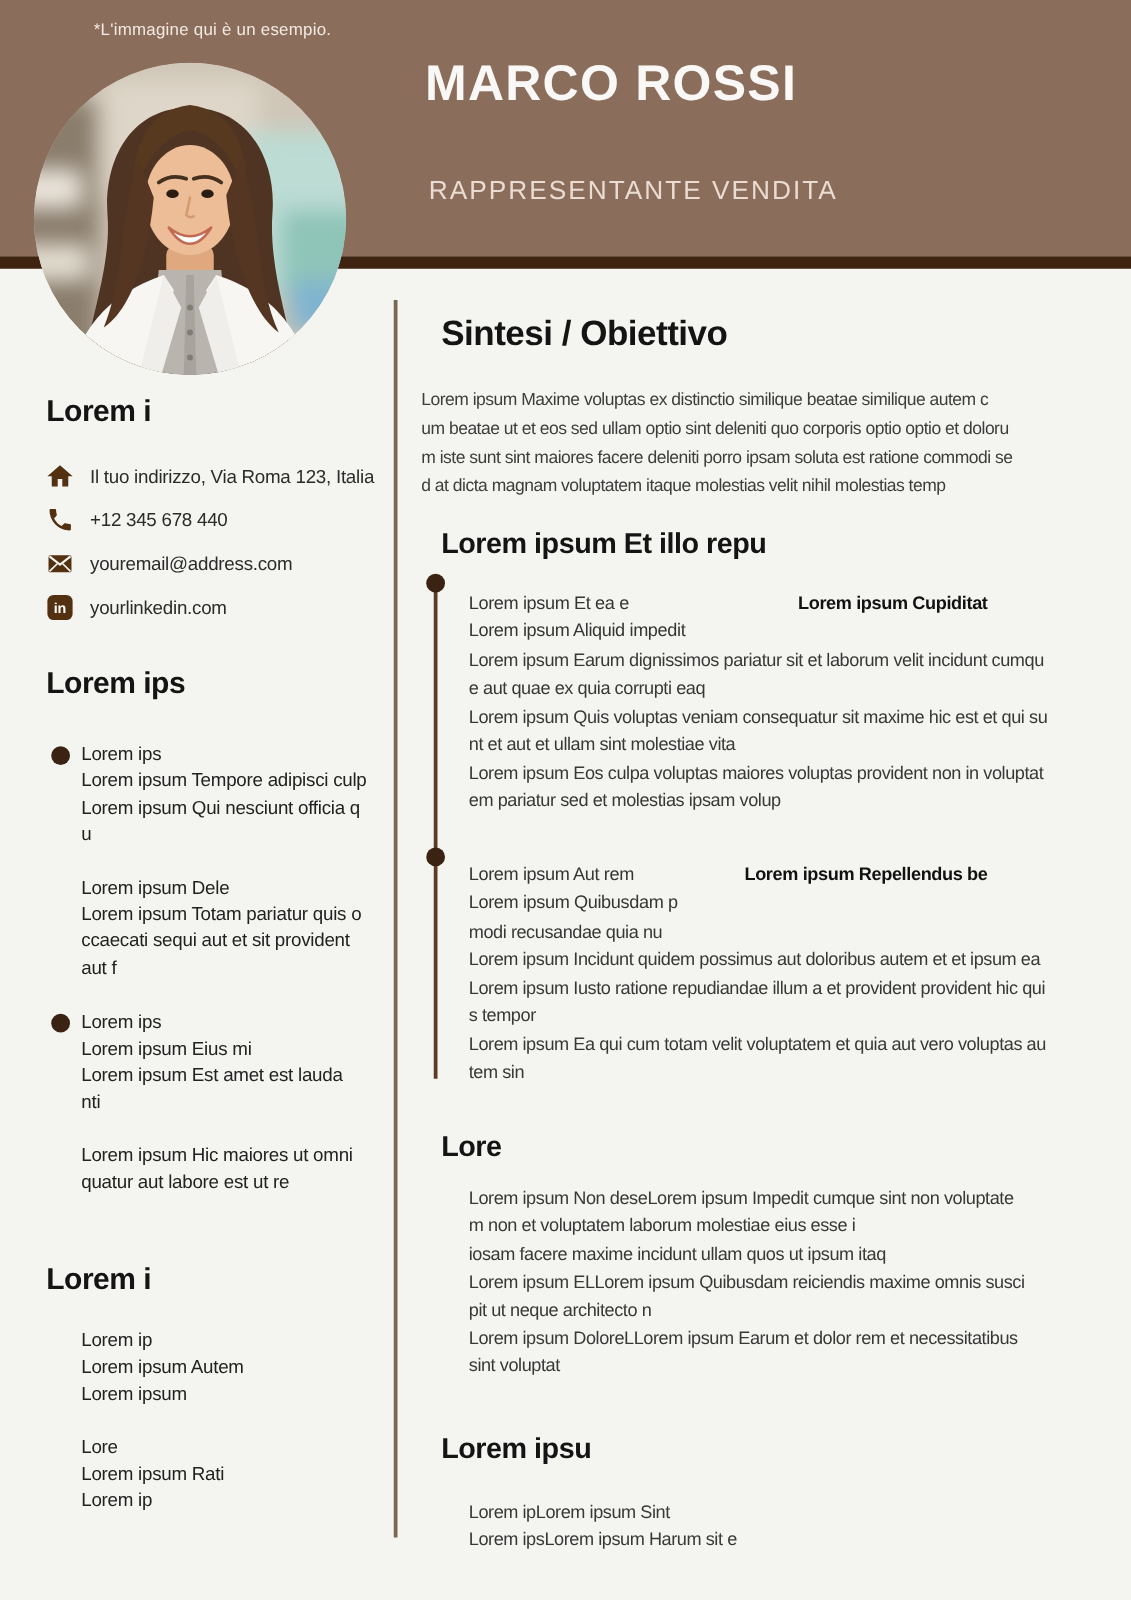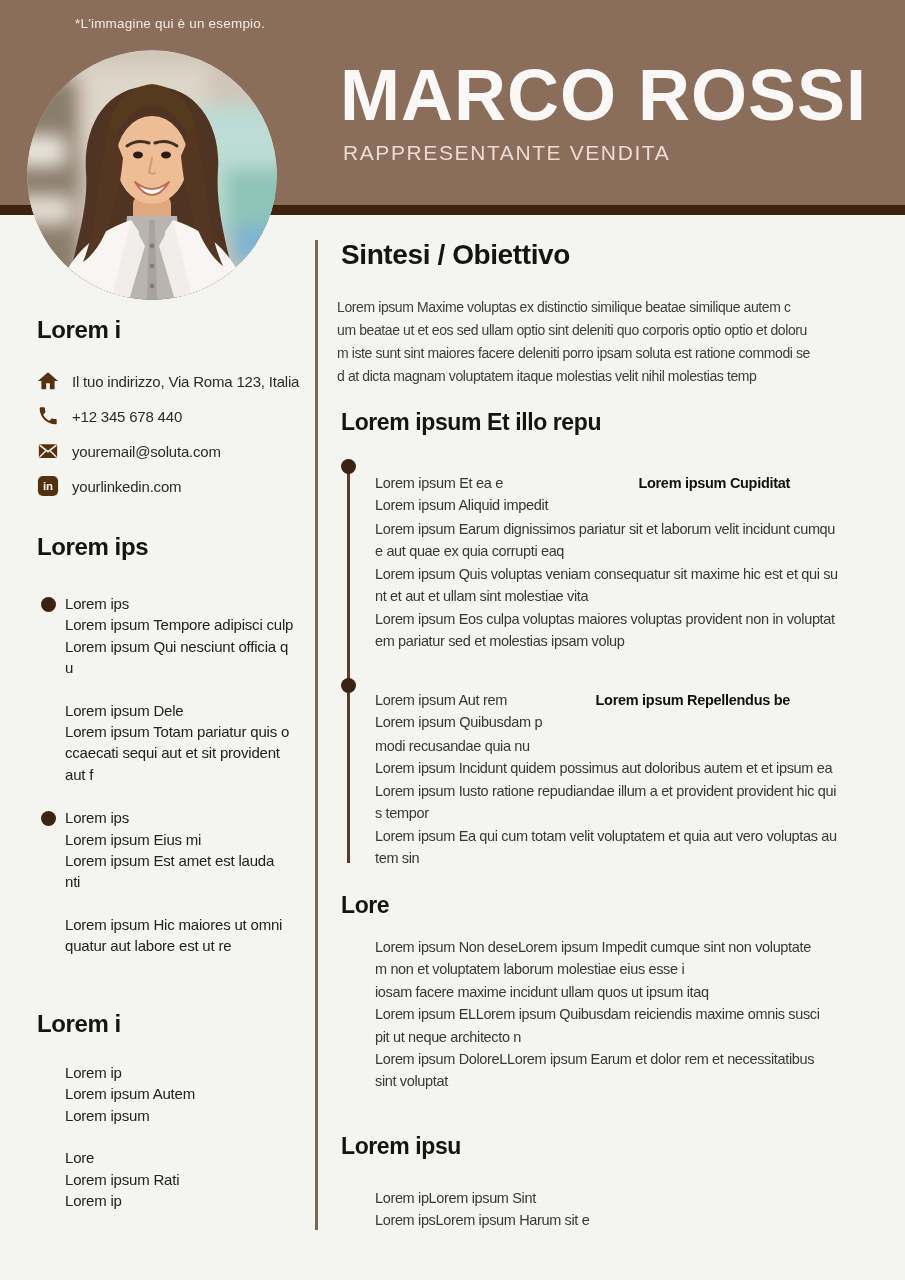--- a/index.html
+++ b/index.html
@@ -6,21 +6,21 @@
   .page{
     position:relative; width:905px; height:1280px; margin:0 auto;
     background:#F4F4F0; overflow:hidden;
     font-family:"Liberation Sans","DejaVu Sans",sans-serif;
     -webkit-font-smoothing:antialiased;
   }
   
   .header-band{position:absolute;left:0;top:0;width:905px;height:205px;background:#8B6D5B;}
   .header-dark-strip{position:absolute;left:0;top:205px;width:905px;height:10px;background:#3E2410;}
   .photo-note{position:absolute;left:75px;top:16px;font-size:13.5px;color:#F2EAE3;letter-spacing:.2px;}
-  .name{position:absolute;left:340px;top:58px;font-size:72px;line-height:1.05;font-weight:700;
+  .name{position:absolute;left:340px;top:46px;font-size:40px;line-height:1.05;font-weight:700;
         letter-spacing:1px;color:#FAF8F6;white-space:nowrap;}
   .role{position:absolute;left:343px;top:141px;font-size:21px;letter-spacing:1.6px;color:#EADCD2;white-space:nowrap;}
   
   .photo-wrap{position:absolute;left:27px;top:50px;width:250px;height:250px;border-radius:50%;
               overflow:hidden;z-index:5;}
   .photo-wrap svg{display:block;}
   
   .v-divider{position:absolute;left:315px;top:240px;width:2.5px;height:990px;background:#7A6750;}
   
   .side-sec{position:absolute;left:37px;width:272px;}
@@ -37,21 +37,21 @@
   .bullet-group .bullet{position:absolute;left:4px;top:4px;width:15px;height:15px;border-radius:50%;
                 background:#3A2313;}
   .bullet-group + .bullet-group{margin-top:22px;}
   #extra{top:1010px;}
   #extra h3{margin-bottom:24px;}
   #extra .plain-lines{padding-left:28px;font-size:15px;line-height:21.4px;letter-spacing:-.2px;color:#222;}
   .s-line{white-space:nowrap;}
   .gap{height:21px;}
   
   .main-sec{position:absolute;left:337px;}
-  .main-sec h2{margin:4px;font-weight:700;color:#141414;letter-spacing:-.4px;white-space:nowrap;}
+  .main-sec h2{margin:16px;font-weight:700;color:#141414;letter-spacing:-.4px;white-space:nowrap;}
   #summary{top:235px;width:548px;}
   #summary h2{font-size:28px;margin-bottom:25px;}
   .p-line{font-size:14px;line-height:23px;letter-spacing:-.4px;color:#3D3D3D;white-space:nowrap;}
   #experience{top:405px;width:505px;height:465px;}
   #experience h2{font-size:23px;}
   .tl-line{position:absolute;left:10px;top:66px;width:2.5px;height:392px;background:#5C3A26;}
   .tl-dot{position:absolute;left:4px;width:15px;height:15px;border-radius:50%;background:#3A2313;}
   #dot-1{top:54px;} #dot-2{top:273px;}
   .entry{position:absolute;left:38px;right:0;}
   #entry-1{top:68px;} #entry-2{top:285px;}
@@ -148,21 +148,21 @@
         <path d="M6.8 10.6c1.5 2.9 3.8 5.2 6.7 6.7l2.2-2.2c.3-.3.7-.4 1.1-.3 1.2.4 2.4.6 3.7.6.6 0 1 .4 1 1v3.7c0 .6-.4 1-1 1C10.8 21.1 2.9 13.2 2.9 3.5c0-.6.4-1 1-1h3.7c.6 0 1 .4 1 1 0 1.3.2 2.5.6 3.7.1.4 0 .8-.3 1.1l-2.1 2.3z" fill="#53300F"></path>
       </svg>
       <span class="c-text">+12 345 678 440</span>
     </div>
     <div class="c-row">
       <svg class="c-icon" viewBox="0 0 24 24">
         <rect x="2" y="4.5" width="20" height="15" rx="1.5" fill="#53300F"></rect>
         <path d="M2.8 5.6 L12 12.8 L21.2 5.6" stroke="#F4F4F0" stroke-width="1.8" fill="none"></path>
         <path d="M2.8 18.6 L9.6 12 M21.2 18.6 L14.4 12" stroke="#F4F4F0" stroke-width="1.5" fill="none"></path>
       </svg>
-      <span class="c-text">youremail@soluta.com</span>
+      <span class="c-text">youremail@address.com</span>
     </div>
     <div class="c-row">
       <svg class="c-icon" viewBox="0 0 24 24">
         <rect x="1" y="1" width="22" height="22" rx="5.5" fill="#53300F"></rect>
         <text x="12" y="16.5" font-size="12.5" font-weight="700" fill="#FFFFFF" text-anchor="middle" font-family="Liberation Sans, sans-serif">in</text>
       </svg>
       <span class="c-text">yourlinkedin.com</span>
     </div>
   </div>
 

